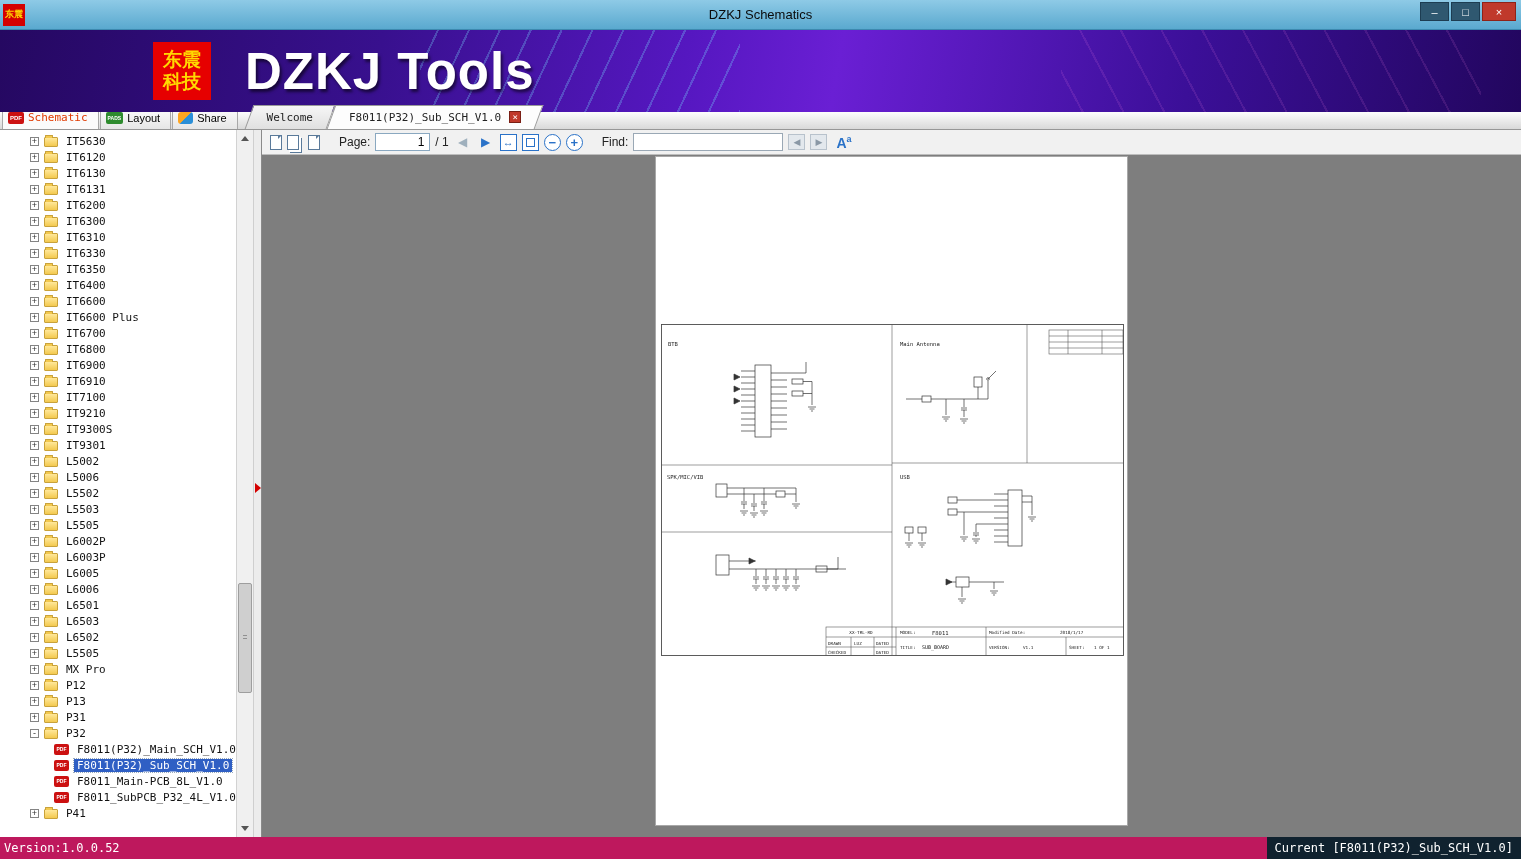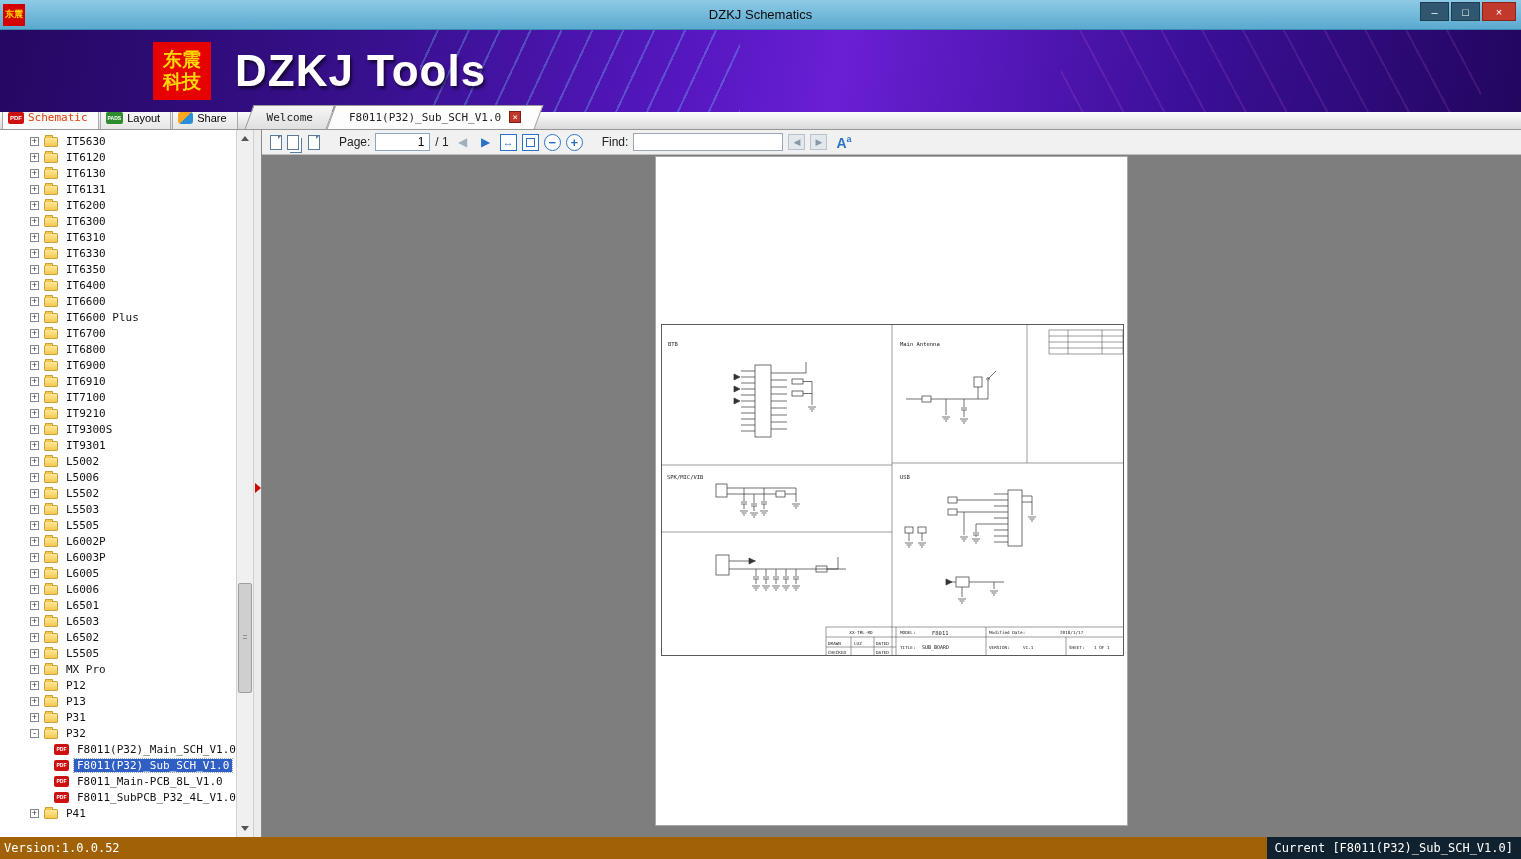--- a/index.html
+++ b/index.html
@@ -20,21 +20,21 @@
 
   
   .banner{height:82px;flex:none;position:relative;display:flex;align-items:center;overflow:hidden;
     background:linear-gradient(100deg,#250861 0%,#38108e 25%,#5517c0 45%,#6a1fd4 55%,#3b0f98 78%,#22065e 100%);}
   .banner::before{content:'';position:absolute;left:420px;top:-30px;width:320px;height:150px;
     background:repeating-linear-gradient(115deg,rgba(120,220,255,.28) 0 2px,transparent 2px 28px);}
   .banner::after{content:'';position:absolute;right:40px;top:-30px;width:420px;height:150px;
     background:repeating-linear-gradient(62deg,rgba(255,130,230,.12) 0 2px,transparent 2px 36px);}
   .banner-logo{width:58px;height:58px;background:#e60000;margin-left:153px;display:flex;flex-direction:column;
     align-items:center;justify-content:center;color:#ffd900;font-weight:bold;font-size:19px;line-height:1.15;z-index:1;flex:none;}
-  .banner-title{color:#fff;font-size:44px;font-weight:bold;margin-left:24px;z-index:1;letter-spacing:1px;
+  .banner-title{color:#fff;font-size:51px;font-weight:bold;margin-left:34px;z-index:1;letter-spacing:1px;
     text-shadow:2px 3px 3px rgba(0,0,0,.55);}
   .banner-sub{color:#fff;font-size:27px;margin-left:auto;margin-right:112px;z-index:1;
     text-shadow:1px 2px 2px rgba(0,0,0,.5);}
 
   
   .tabbar{height:18px;flex:none;background:linear-gradient(#fdfdfd,#d9d9d9);display:flex;align-items:flex-end;
     border-bottom:1px solid #979797;padding-left:2px;}
   .app-tabs{display:flex;height:24px;}
   .app-tab{height:24px;display:flex;align-items:center;gap:4px;padding:0 10px 0 5px;border:1px solid #a8a8a8;
     border-bottom:none;background:linear-gradient(#fff,#e6e6e6);font-size:11px;cursor:pointer;margin-right:1px;}
@@ -113,21 +113,21 @@
     display:inline-flex;align-items:center;justify-content:center;cursor:pointer;flex:none;}
   .font-btn{color:#2a72c8;font-weight:bold;font-size:14px;cursor:pointer;margin-left:4px;}
   .font-btn sup{font-size:9px;}
 
   
   .canvas{flex:1;background:#7e7e7e;position:relative;overflow:hidden;}
   .pdf-page{position:absolute;left:393px;top:1px;width:473px;height:670px;background:#fff;
     border:1px solid #a8a8a8;}
 
   
-  .statusbar{height:22px;flex:none;background:#a16207;color:#fff;display:flex;align-items:center;
+  .statusbar{height:22px;flex:none;background:#be185d;color:#fff;display:flex;align-items:center;
     font-family:"DejaVu Sans Mono",monospace;font-size:12px;}
   .status-left{padding-left:4px;}
   .status-right{margin-left:auto;background:#10222f;height:100%;display:flex;align-items:center;padding:4px 8px;}
 </style>
 </head>
 <body>
 
 <div class="window">
 
   <div class="titlebar">

